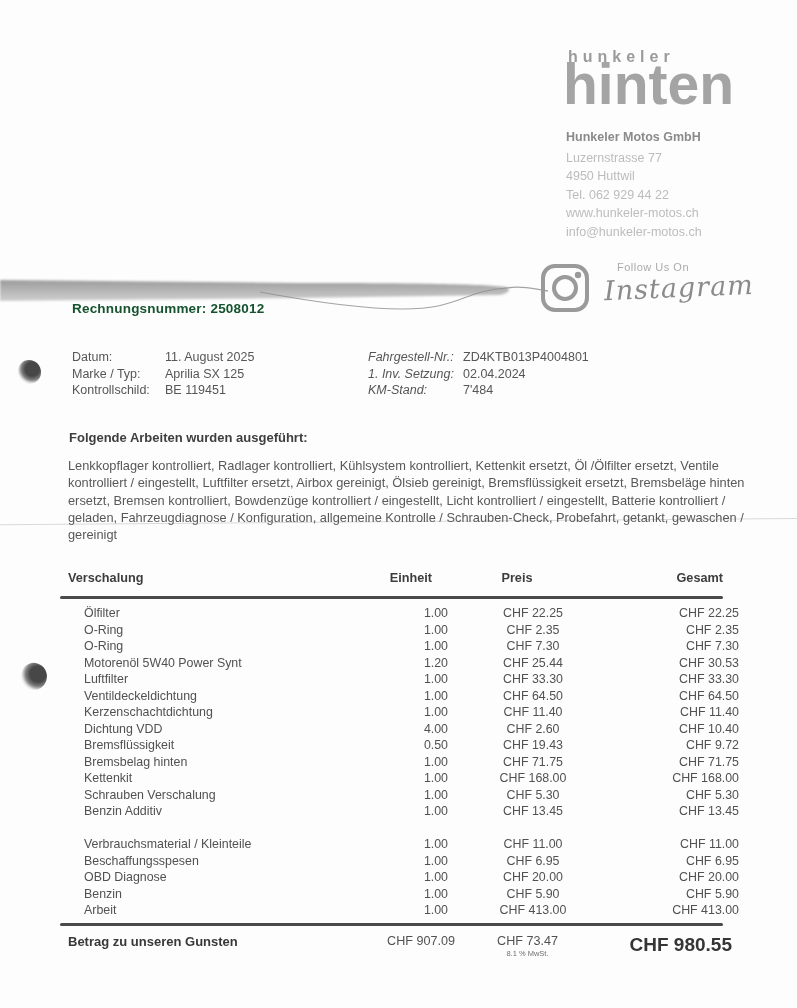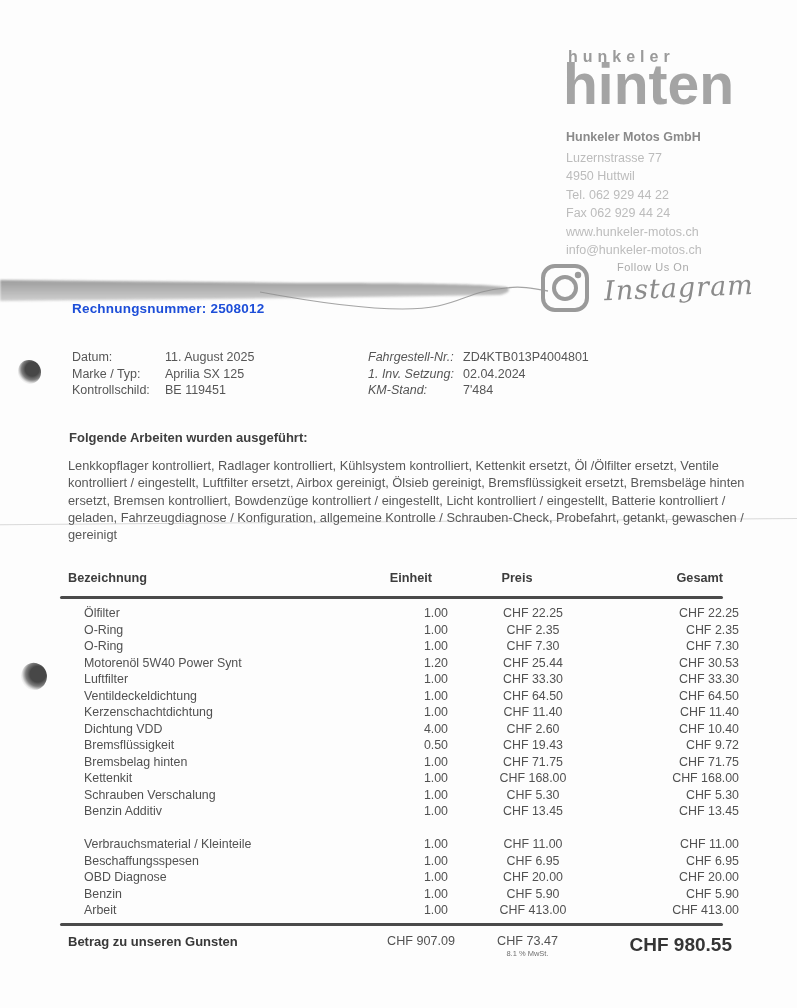--- a/index.html
+++ b/index.html
@@ -41,21 +41,21 @@
 
   
   .follow-label{left:617px;top:261px;font-size:11px;color:#ababab;letter-spacing:.5px;}
   .insta-script{
     left:604px;top:272px;font-family:"DejaVu Serif","Liberation Serif",serif;
     font-style:italic;font-size:27px;color:#8b8b8b;transform:rotate(-2.5deg);
     letter-spacing:1px;
   }
 
   
-  .invoice-no{left:72px;top:301px;font-size:13.5px;font-weight:700;color:#1d4ed8;letter-spacing:.2px;}
+  .invoice-no{left:72px;top:301px;font-size:13.5px;font-weight:700;color:#14532d;letter-spacing:.2px;}
   .meta{top:349px;font-size:12.5px;line-height:16.5px;color:#565656;}
   .meta-left{left:72px;}
   .meta-right{left:368px;}
   .meta-row{display:flex;}
   .meta-left .meta-label{width:93px;}
   .meta-right .meta-label{width:95px;font-style:italic;}
 
   .work-heading{left:69px;top:430px;font-size:13px;font-weight:700;color:#3e3e3e;}
   .work-text{left:68px;top:457px;width:692px;font-size:12.8px;line-height:17.3px;color:#585858;}
 
@@ -92,21 +92,20 @@
 <div class="abs company-block">
   <div class="company-name">Hunkeler Motos GmbH</div>
   <div>
 
       <div class="addr-line">Luzernstrasse 77</div>
 
       <div class="addr-line">4950 Huttwil</div>
 
       <div class="addr-line">Tel. 062 929 44 22</div>
 
-      <div class="addr-line">Fax 062 929 44 24</div>
 
       <div class="addr-line">www.hunkeler-motos.ch</div>
 
       <div class="addr-line">info@hunkeler-motos.ch</div>
     </div>
 </div>
 
 <svg class="abs artifact-svg" width="797" height="340" viewBox="0 0 797 340">
   <defs>
     <filter id="soft">
@@ -171,21 +170,21 @@
     <div class="meta-row">
       <span class="meta-label">KM-Stand:</span>
       <span class="meta-value">7'484</span>
     </div>
   </div>
 
 <div class="abs work-heading">Folgende Arbeiten wurden ausgeführt:</div>
 <div class="abs work-text">Lenkkopflager kontrolliert, Radlager kontrolliert, Kühlsystem kontrolliert, Kettenkit ersetzt, Öl /Ölfilter ersetzt, Ventile kontrolliert / eingestellt, Luftfilter ersetzt, Airbox gereinigt, Ölsieb gereinigt, Bremsflüssigkeit ersetzt, Bremsbeläge hinten ersetzt, Bremsen kontrolliert, Bowdenzüge kontrolliert / eingestellt, Licht kontrolliert / eingestellt, Batterie kontrolliert / geladen, Fahrzeugdiagnose / Konfiguration, allgemeine Kontrolle / Schrauben-Check, Probefahrt, getankt, gewaschen / gereinigt</div>
 
 <div class="abs tbl thead trow">
-  <div class="c-name">Bezeichnung</div>
+  <div class="c-name">Verschalung</div>
   <div class="c-unit">Einheit</div>
   <div class="c-price">Preis</div>
   <div class="c-total">Gesamt</div>
 </div>
 <div class="abs rule rule-head"></div>
 
 <div class="abs tbl tbody tbody1">
 
     <div class="trow">
       <div class="c-name">Ölfilter</div>

